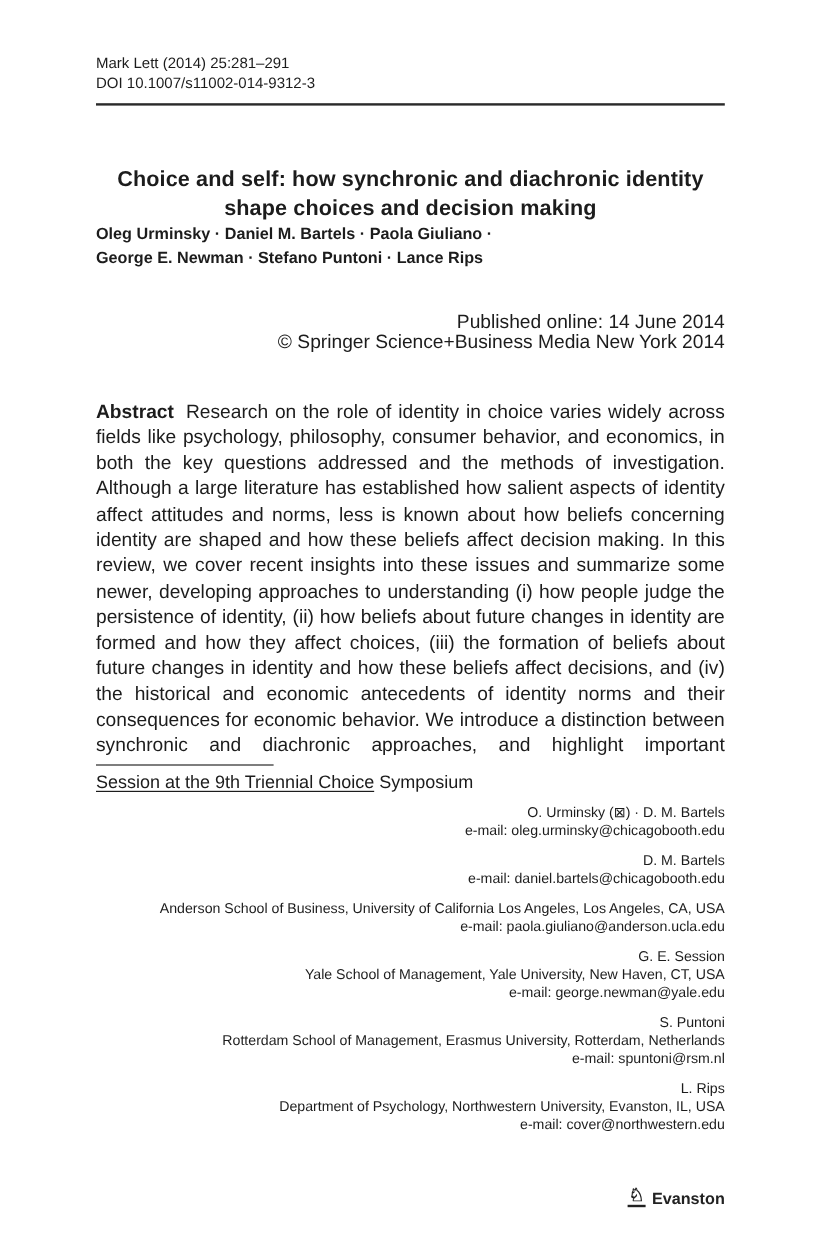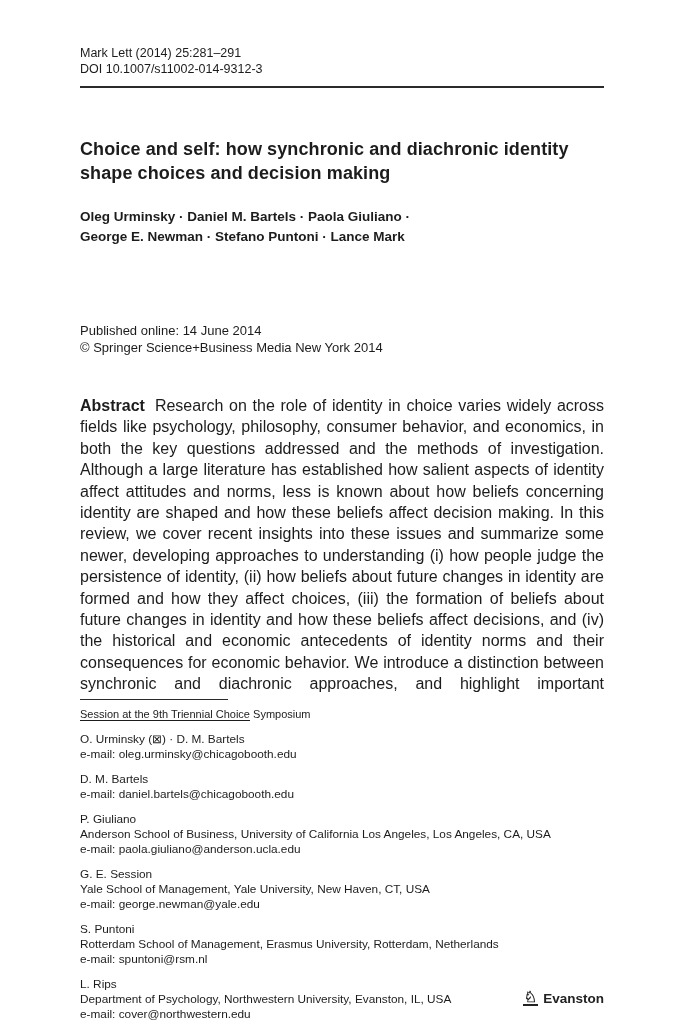--- a/index.html
+++ b/index.html
@@ -33,70 +33,72 @@
     border-top: 2px solid #2a2a2a;
     height: 0;
     width: 100%;
   }
   h1.article-title {
     margin: 49px 0 0 0;
     font-size: 18px;
     line-height: 24px;
     font-weight: bold;
     letter-spacing: 0.1px;
+    text-align: center;
   }
   .authors {
-    margin-top: 22px;
     font-size: 13.5px;
     line-height: 20px;
     font-weight: bold;
   }
   .pub-info {
-    margin-top: 75px;
-    font-size: 13px;
+    margin-top: 35px;
+    font-size: 16px;
     line-height: 17px;
+    text-align: right;
   }
   .abstract {
     margin: 39px 0 0 0;
     font-size: 16px;
     line-height: 21.4px;
     text-align: justify;
     text-align-last: justify;
   }
   .abstract .abstract-label {
     font-weight: bold;
     margin-right: 10px;
   }
   .footnote-rule {
     margin: 4px 0 0 0;
     border: none;
     border-top: 1px solid #2a2a2a;
     height: 0;
     width: 148px;
   }
   .footnote {
-    font-size: 11px;
+    font-size: 15px;
     line-height: 15px;
   }
   .session-note {
     margin-top: 7px;
   }
   .session-link {
     text-decoration: underline;
     text-underline-offset: 2px;
     color: #1c1c1c;
     cursor: pointer;
   }
   #affiliations {
     margin-top: 8px;
   }
   .aff-block {
     margin-top: 10px;
     font-size: 11.8px;
     line-height: 15px;
+    text-align: right;
   }
   .springer-logo {
     position: absolute;
     right: 79px;
     bottom: 30px;
     display: flex;
     align-items: flex-end;
     gap: 5px;
     font-size: 13.5px;
     font-weight: 600;
@@ -122,21 +124,21 @@
 
     <hr class="header-rule">
 
     <h1 class="article-title">
       <span>Choice and self: how synchronic and diachronic identity</span><br>
       <span>shape choices and decision making</span>
     </h1>
 
     <div class="authors">
       <span>Oleg Urminsky · Daniel M. Bartels · Paola Giuliano ·</span><br>
-      <span>George E. Newman · Stefano Puntoni · Lance Mark</span>
+      <span>George E. Newman · Stefano Puntoni · Lance Rips</span>
     </div>
 
     <div class="pub-info">
       <div>Published online: 14 June 2014</div>
       <div>© Springer Science+Business Media New York 2014</div>
     </div>
 
     <p class="abstract">
       <span class="abstract-label">Abstract</span><span>Research on the role of identity in choice varies widely across fields like psychology, philosophy, consumer behavior, and economics, in both the key questions addressed and the methods of investigation. Although a large literature has established how salient aspects of identity affect attitudes and norms, less is known about how beliefs concerning identity are shaped and how these beliefs affect decision making. In this review, we cover recent insights into these issues and summarize some newer, developing approaches to understanding (i) how people judge the persistence of identity, (ii) how beliefs about future changes in identity are formed and how they affect choices, (iii) the formation of beliefs about future changes in identity and how these beliefs affect decisions, and (iv) the historical and economic antecedents of identity norms and their consequences for economic behavior. We introduce a distinction between synchronic and diachronic approaches, and highlight important</span>
     </p>
@@ -150,21 +152,20 @@
     <div id="affiliations">
         <div class="aff-block footnote">
           <div>O. Urminsky (⊠) · D. M. Bartels</div>
           <div>e-mail: oleg.urminsky@chicagobooth.edu</div>
         </div>
         <div class="aff-block footnote">
           <div>D. M. Bartels</div>
           <div>e-mail: daniel.bartels@chicagobooth.edu</div>
         </div>
         <div class="aff-block footnote">
-          <div>P. Giuliano</div>
           <div>Anderson School of Business, University of California Los Angeles, Los Angeles, CA, USA</div>
           <div>e-mail: paola.giuliano@anderson.ucla.edu</div>
         </div>
         <div class="aff-block footnote">
           <div>G. E. Session</div>
           <div>Yale School of Management, Yale University, New Haven, CT, USA</div>
           <div>e-mail: george.newman@yale.edu</div>
         </div>
         <div class="aff-block footnote">
           <div>S. Puntoni</div>

